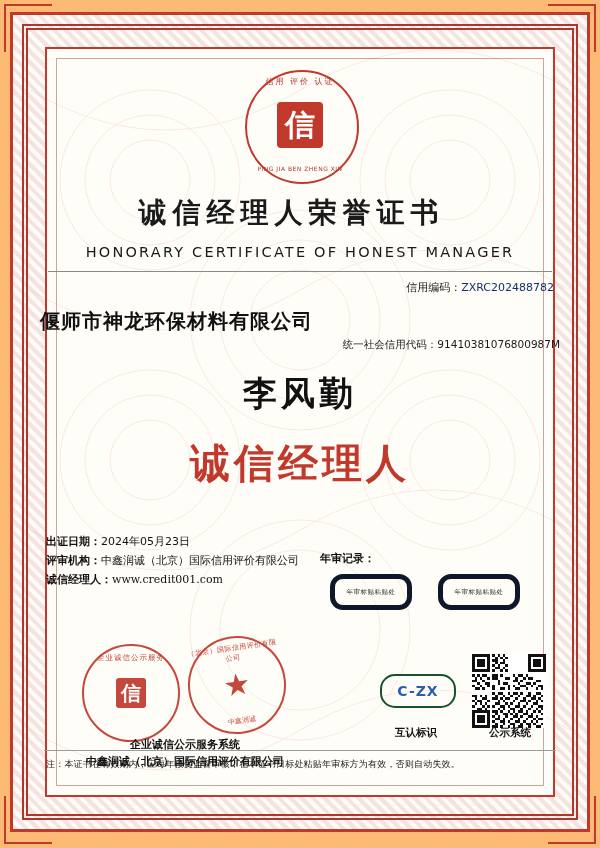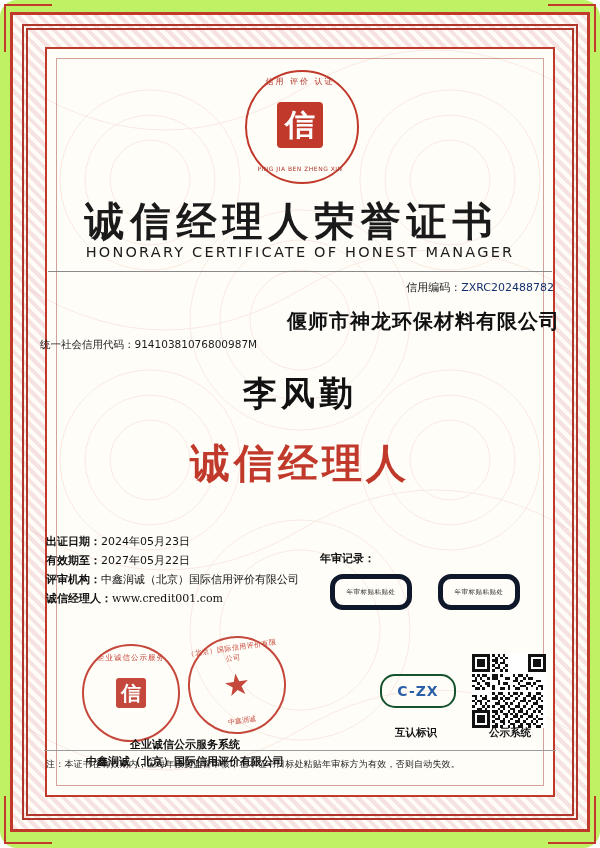--- a/index.html
+++ b/index.html
@@ -10,22 +10,21 @@
   body {
     width: 600px;
     height: 848px;
     font-family: "Liberation Serif", serif;
     overflow: hidden;
   }
   .page {
     position: relative;
     width: 600px;
     height: 848px;
-    background: #bef264;
-    border-radius: 17px;
+    background: #fdba74;
   }
   
   .border-outer {
     position: absolute;
     left: 10px; top: 12px; right: 10px; bottom: 16px;
     border: 3px solid #c0392b;
     background:
       repeating-linear-gradient(45deg, #f6e3e1 0 4px, #fdfcf7 4px 8px);
   }
   .border-mid {
@@ -114,21 +113,21 @@
     color: #b0352a;
     letter-spacing: .5px;
     font-family: "DejaVu Sans", sans-serif;
   }
 
   
   .title-cn {
     position: absolute;
     top: 158px; left: 0; right: 17px;
     text-align: center;
-    font-size: 40px;
+    font-size: 28px;
     font-weight: bold;
     letter-spacing: 6px;
     color: #1a1a1a;
     font-family: "DejaVu Sans", sans-serif;
   }
   .title-en {
     position: absolute;
     top: 208px; left: 0; right: 0;
     text-align: center;
     font-size: 14.5px;
@@ -149,31 +148,31 @@
     font-size: 11px;
     color: #1a1a1a;
     font-family: "DejaVu Sans", sans-serif;
     margin-left: 44px;
   }
   .credit-no .val { color: #12306e; }
 
   .company {
     position: absolute;
     top: 272px; left: 0; right: 0;
-    text-align: right;
+    text-align: left;
     font-size: 20px;
     font-weight: bold;
     color: #111;
     letter-spacing: 1px;
     font-family: "DejaVu Sans", sans-serif;
   }
   .uscc {
     position: absolute;
     top: 302px; left: 0; right: 0;
-    text-align: left;
+    text-align: right;
     font-size: 10.5px;
     color: #1a1a1a;
     font-family: "DejaVu Sans", sans-serif;
   }
   .person {
     position: absolute;
     top: 335px; left: 0; right: 0;
     text-align: center;
     font-size: 34px;
     font-weight: bold;
@@ -446,23 +445,20 @@
     <div class="uscc">
       <span>统一社会信用代码：</span><span>91410381076800987M</span>
     </div>
 
     <div class="person">李风勤</div>
     <div class="honor">诚信经理人</div>
 
     <div class="details">
       <div class="row">
         <span class="lbl">出证日期：</span><span>2024年05月23日</span>
-      </div>
-      <div class="row">
-        <span class="lbl">有效期至：</span><span>2027年05月22日</span>
       </div>
       <div class="row">
         <span class="lbl">评审机构：</span><span>中鑫润诚（北京）国际信用评价有限公司</span>
       </div>
       <div class="row">
         <span class="lbl">诚信经理人：</span><span class="url">www.credit001.com</span>
       </div>
     </div>
 
     <div class="annual">年审记录：</div>

